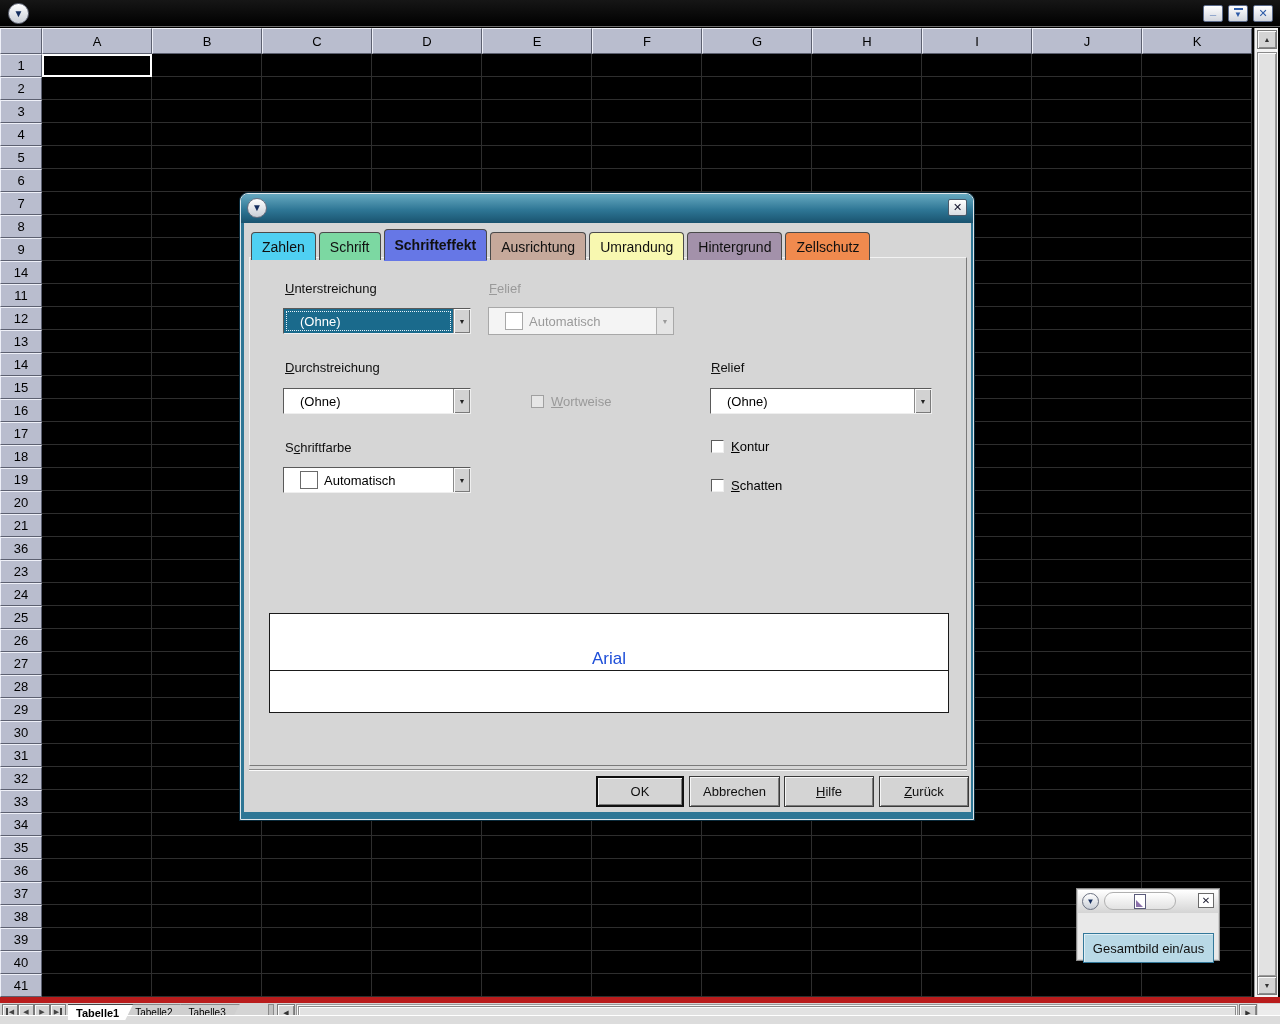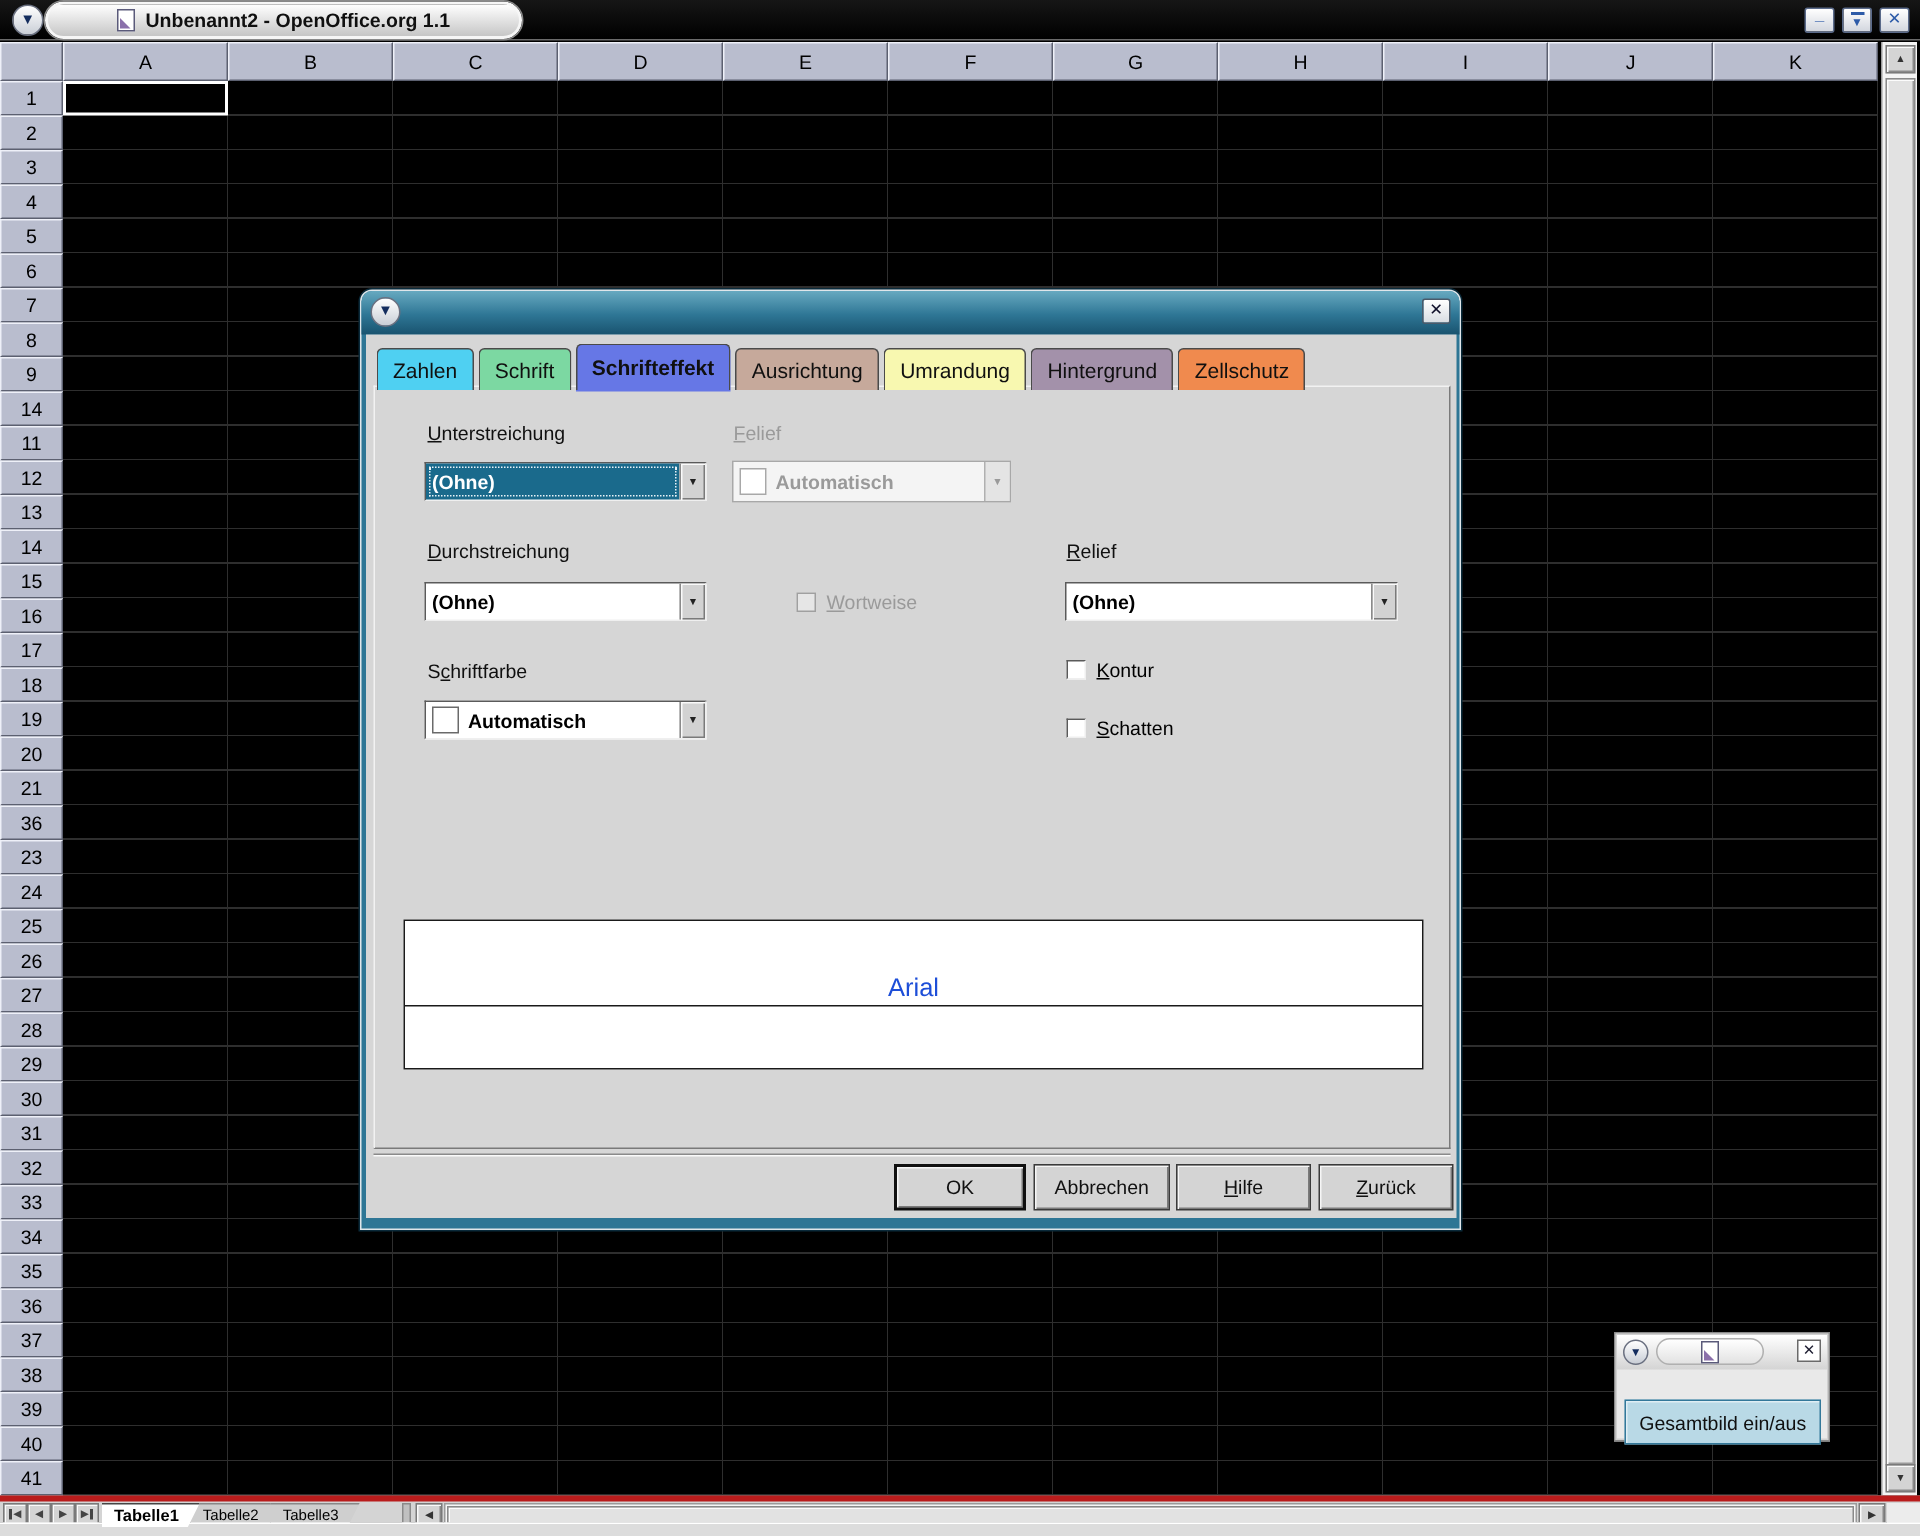--- a/index.html
+++ b/index.html
@@ -44,21 +44,21 @@
 
   
   .vscroll{position:absolute;left:1254px;top:28px;width:24px;height:969px;background:#f4f4f4;border-left:1px solid #9a9a9a;}
   .sbtn{background:#d4d4d4;border:1px solid #7a7a7a;box-shadow:inset 1px 1px #fafafa, inset -1px -1px #8a8a8a;
         display:flex;align-items:center;justify-content:center;font-size:7px;color:#333;line-height:1;}
   .vs-up{position:absolute;left:2px;top:2px;width:20px;height:19px;}
   .vs-down{position:absolute;left:2px;bottom:2px;width:20px;height:19px;}
   .vs-thumb{position:absolute;left:2px;top:24px;width:20px;height:925px;background:#e2e2e2;
             border:1px solid #8a8a8a;box-shadow:inset 1px 1px #fcfcfc, inset -1px -1px #9a9a9a;}
 
-  .bottombar{position:absolute;left:0;top:997px;width:1280px;height:18px;background:#d4d4d4;border-top:4px solid #b91c1c;}
+  .bottombar{position:absolute;left:0;top:997px;width:1280px;height:18px;background:#d4d4d4;border-top:6px solid #b91c1c;}
   .nav-btns{position:absolute;left:2px;top:1px;display:flex;}
   .nb{width:16px;height:15px;background:#d4d4d4;border:1px solid #7a7a7a;box-shadow:inset 1px 1px #fafafa;
       display:flex;align-items:center;justify-content:center;font-size:7px;color:#444;line-height:1;}
   .nb .bar-l{border-left:2px solid #444;padding-left:1px;}
   .nb .bar-r{border-right:2px solid #444;padding-right:1px;}
   .sheet-tabs{position:absolute;left:68px;top:1px;display:flex;}
   .stab{height:16px;padding:0 14px 0 8px;display:flex;align-items:center;background:#cfcfcf;color:#000;
         font-size:10px;clip-path:polygon(0 0,100% 0,calc(100% - 8px) 100%,0 100%);margin-right:-6px;border-top:1px solid #888;}
   .stab.active{background:#ffffff;font-weight:bold;font-size:11px;z-index:2;border-top:1px solid #444;}
   .tab-splitter{position:absolute;left:268px;top:1px;width:6px;height:16px;background:#c0c0c0;border:1px solid #8a8a8a;}
@@ -91,21 +91,21 @@
   .dtab.active{height:31px;font-weight:bold;box-shadow:0 1px 0 #6677e6;}
   .tab-page{position:absolute;left:5px;top:34px;width:718px;height:509px;
             border:1px solid;border-color:#f2f2f2 #7a7a7a #7a7a7a #f2f2f2;background:#d6d6d6;}
 
   .flabel{position:absolute;font-size:13px;color:#101010;white-space:nowrap;}
   .flabel.disabled{color:#9a9a9a;}
   .mn{text-decoration:underline;}
 
   .combo{position:absolute;height:26px;background:#fff;border:1px solid;border-color:#5a5a5a #efefef #efefef #5a5a5a;
          display:flex;align-items:stretch;}
-  .combo .field{flex:1;display:flex;align-items:center;padding:0 4px;gap:6px;font-size:13px;overflow:hidden;white-space:nowrap;font-weight:bold;}
+  .combo .field{flex:1;display:flex;align-items:center;padding:0 16px;gap:6px;font-size:13px;overflow:hidden;white-space:nowrap;}
   .combo .arrow{width:17px;background:#d2d2d2;border-left:1px solid #8a8a8a;
                 box-shadow:inset 1px 1px #fafafa, inset -1px -1px #7a7a7a;
                 display:flex;align-items:center;justify-content:center;font-size:7px;color:#222;line-height:1;}
   .combo.focused .field{background:#1a6a8c;color:#fff;outline:1px dotted #e8f2f8;outline-offset:-3px;}
   .combo.disabled{border-color:#a8a8a8;background:#f4f4f4;}
   .combo.disabled .field{color:#9a9a9a;}
   .combo.disabled .arrow{color:#9a9a9a;box-shadow:none;border-left:1px solid #b0b0b0;background:#e4e4e4;}
   .swatch{width:18px;height:18px;background:#fff;border:1px solid #6a6a6a;flex:0 0 auto;}
   .combo.disabled .swatch{border-color:#a8a8a8;}
 
@@ -139,24 +139,20 @@
              box-shadow:inset 1px 1px #e0eef4;display:flex;align-items:center;justify-content:center;font-size:13px;color:#101010;margin-top:17px;}
 </style>
 </head>
 <body>
 
 <div class="app">
 
   <div class="titlebar">
     <div class="circle-btn tb-circle">
       <span class="tri">▼</span>
-    </div>
-    <div class="title-pill">
-      <span class="doc-icon"></span>
-      <span class="wtitle">Unbenannt2 - OpenOffice.org 1.1</span>
     </div>
     <div class="win-btns">
       <div class="wb">
         <span class="ug">_</span>
       </div>
       <div class="wb">
         <span class="maxwrap">
           <span class="maxbar"></span>
             <span class="maxtri">▼</span>
         </span>

